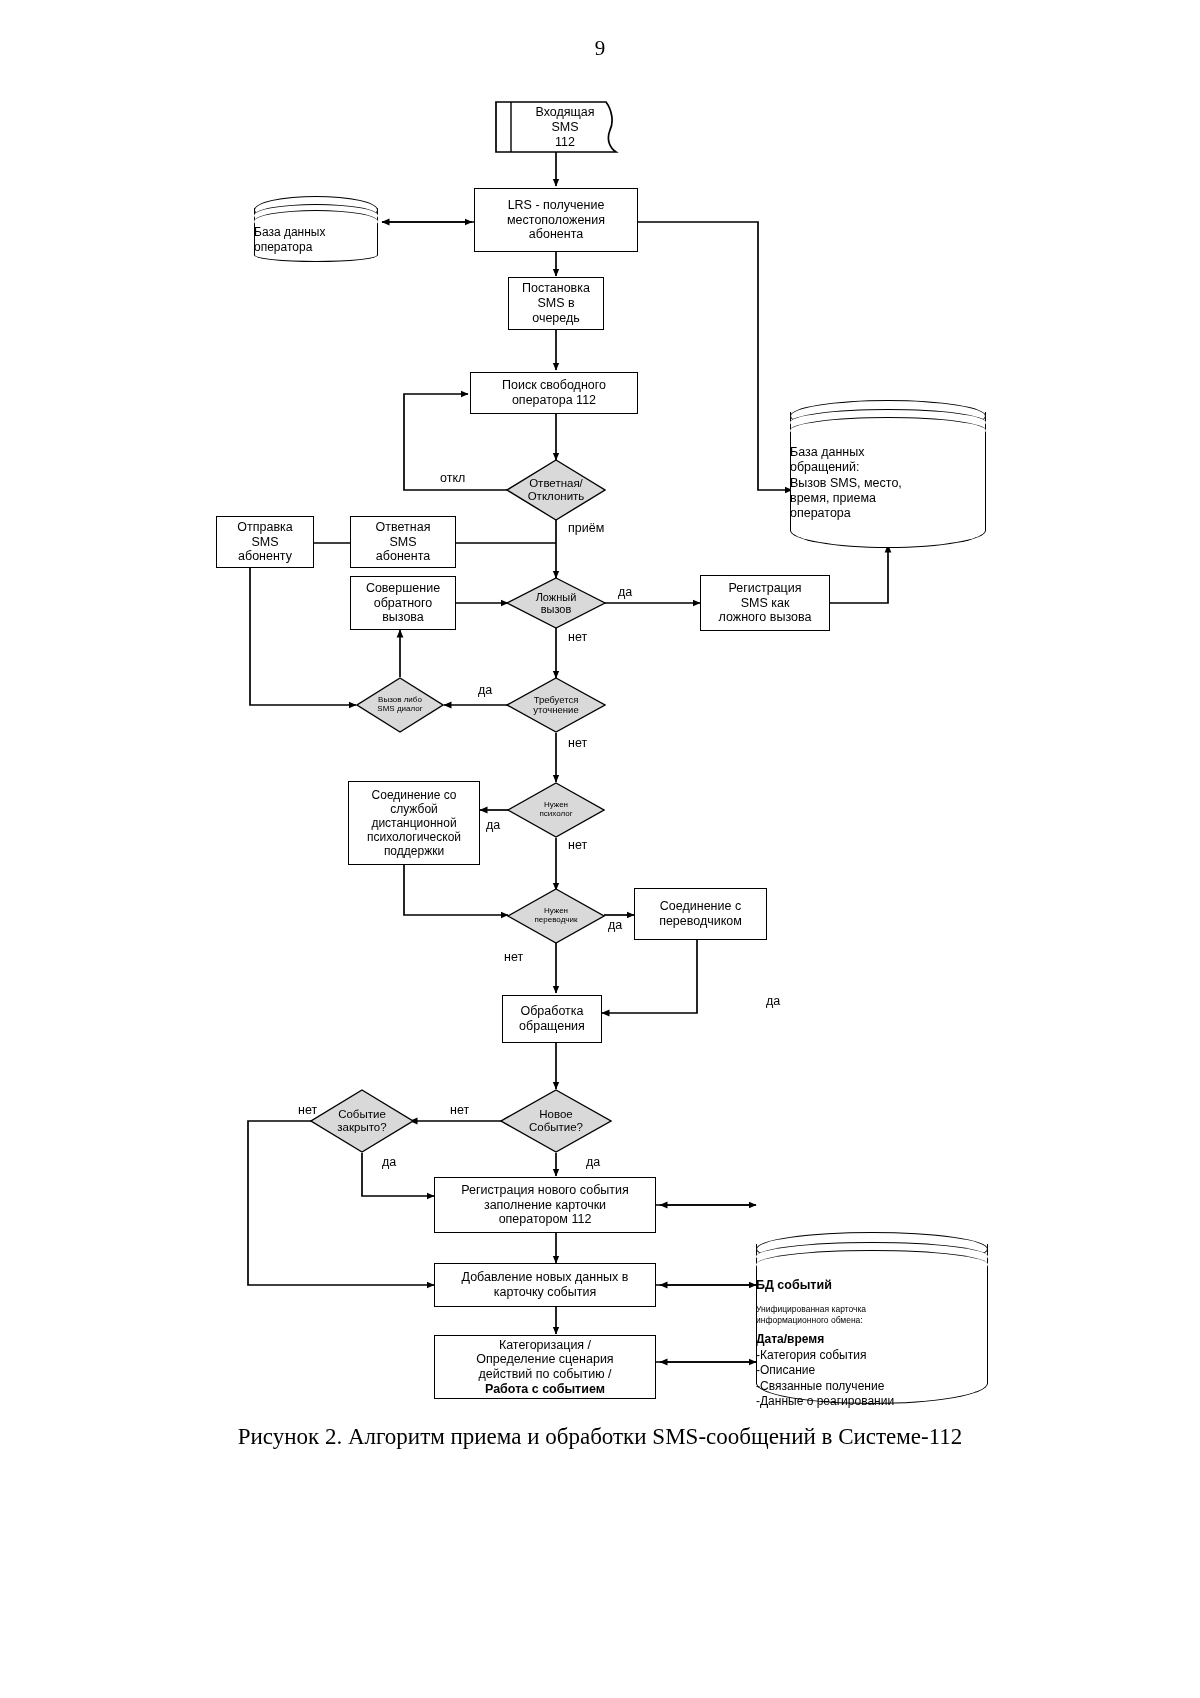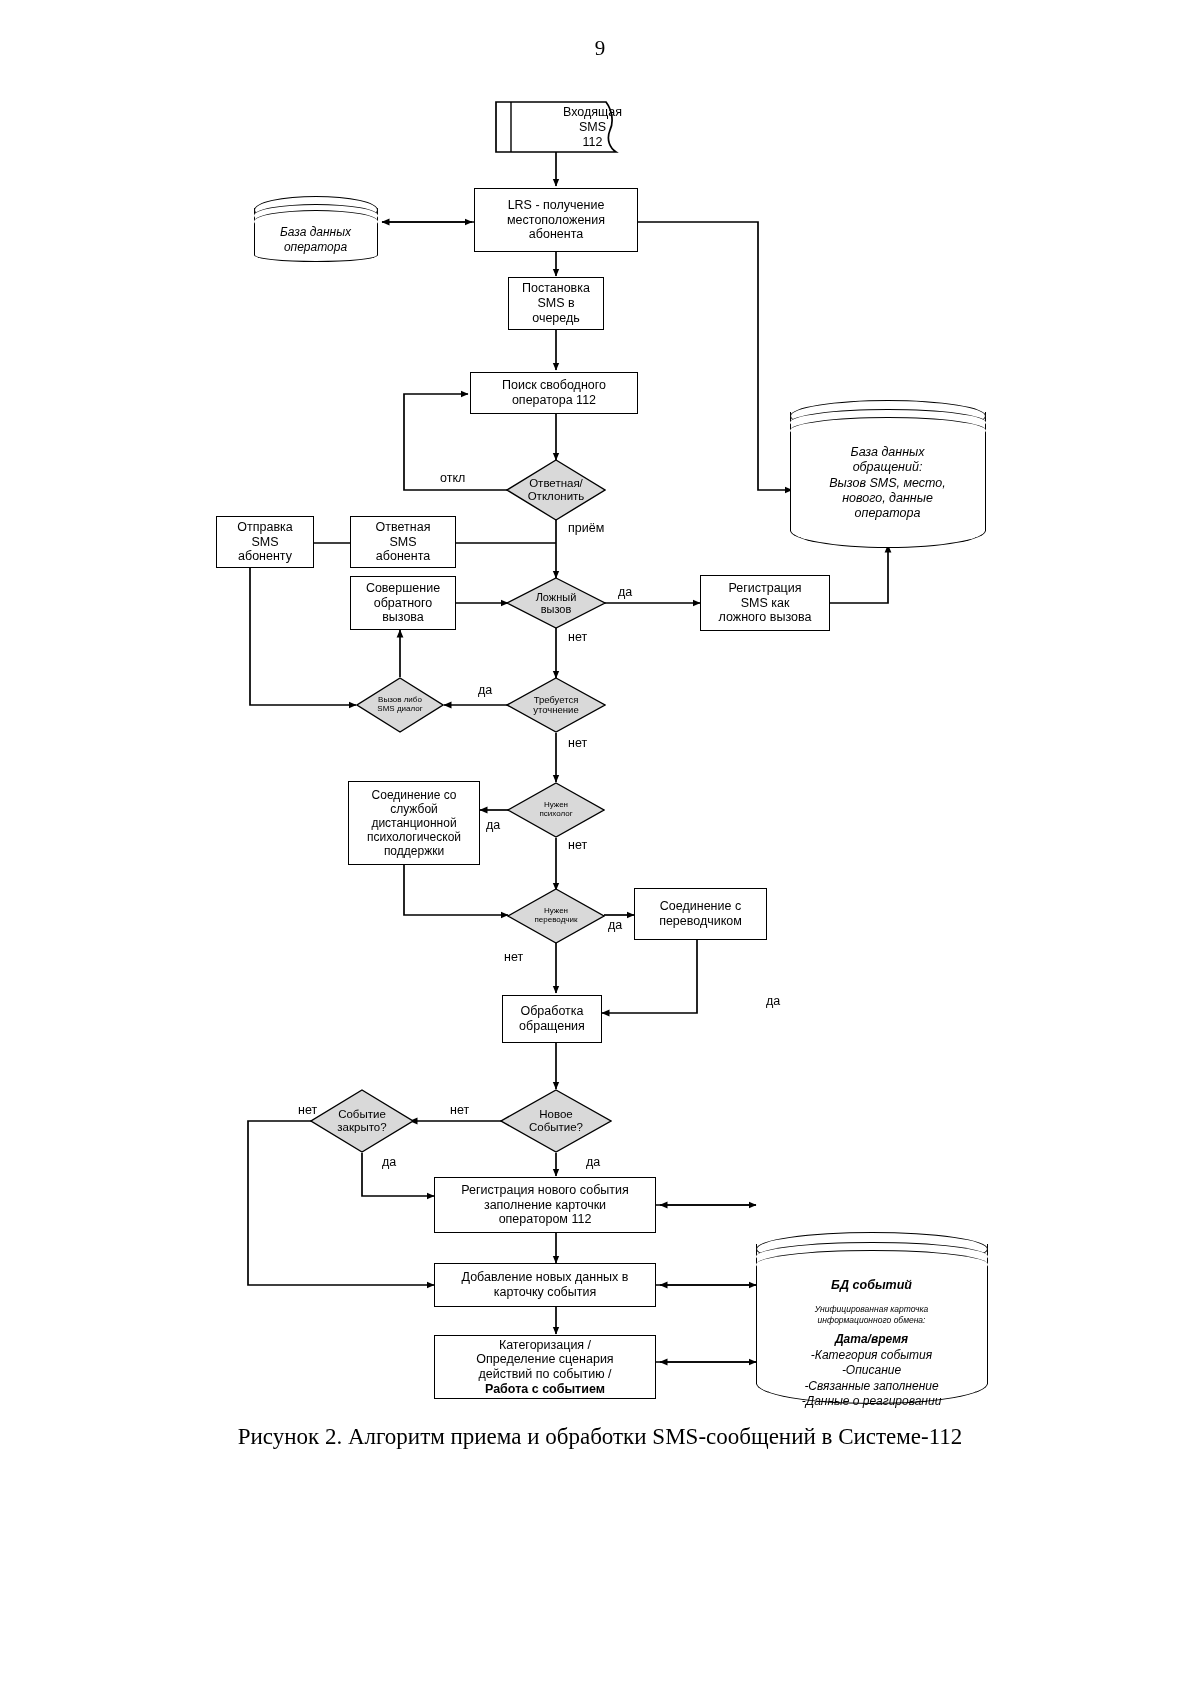--- a/index.html
+++ b/index.html
@@ -5,32 +5,32 @@
   html,body{margin:0;padding:0;background:#fff;}
   body{width:1200px;height:1698px;position:relative;font-family:"Liberation Sans",sans-serif;color:#000;}
   #page{position:absolute;inset:0;overflow:hidden;}
   .pageno{position:absolute;top:36px;left:0;width:1200px;text-align:center;font-family:"Liberation Serif",serif;font-size:21px;}
   .caption{position:absolute;left:0;width:1200px;text-align:center;font-family:"Liberation Serif",serif;font-size:23px;}
 
   
   .node{position:absolute;box-sizing:border-box;display:flex;align-items:center;justify-content:center;text-align:center;}
   .box{border:1.6px solid #000;background:#fff;line-height:1.18;padding:2px 3px;}
   .doc{position:absolute;box-sizing:border-box;}
-  .doc .doctext{position:absolute;inset:0;display:flex;align-items:center;justify-content:flex-end;text-align:center;line-height:1.2;}
+  .doc .doctext{position:absolute;inset:0;display:flex;align-items:center;justify-content:center;text-align:center;line-height:1.2;}
 
   
   .dia{position:absolute;}
   .dia .dshape{position:absolute;inset:0;}
   .dia .dtext{position:absolute;inset:0;display:flex;align-items:center;justify-content:center;text-align:center;line-height:1.1;z-index:2;}
 
   
   .db{position:absolute;box-sizing:border-box;}
   .db .dbbody{position:absolute;left:0;right:0;top:12px;bottom:0;border-left:1.7px solid #000;border-right:1.7px solid #000;border-bottom:1.7px solid #000;border-radius:0 0 50% 50%/0 0 13% 13%;background:#fff;}
   .db .ell{position:absolute;left:0;right:0;height:26px;border:1.7px solid #000;border-radius:50%;background:#fff;}
-  .db .dbtext{position:absolute;left:0;right:1px;text-align:center;line-height:1.22;z-index:3;font-style:italic;}
+  .db .dbtext{position:absolute;left:0;right:1px;line-height:1.22;z-index:3;}
 
   svg.wires{position:absolute;left:0;top:0;width:1200px;height:1698px;overflow:visible;}
   .lbl{position:absolute;font-size:12.5px;font-family:"Liberation Sans",sans-serif;white-space:nowrap;}
   .bold{font-weight:bold;}
 </style>
 </head>
 <body>
 
 <div id="page">
 
@@ -182,21 +182,21 @@
 
   <div class="db" style="left:790px;top:400px;width:196px;height:148px;">
     <div class="dbbody"></div>
     <div class="ell" style="top:0;height:30px;"></div>
     <div class="ell" style="top:9px;height:26px;border:none;border-top:1.7px solid #000;border-radius:50%;"></div>
     <div class="ell" style="top:17px;height:26px;border:none;border-top:1.7px solid #000;border-radius:50%;"></div>
     <div class="dbtext" style="top:45px;font-size:12.5px;">
       <div>База данных</div>
       <div>обращений:</div>
       <div>Вызов SMS, место,</div>
-      <div>нового, данные</div>
+      <div>время, приема</div>
       <div>оператора</div>
     </div>
   </div>
 
   <div class="node box" style="left:216px;top:516px;width:98px;height:52px;font-size:12.5px;">
     <div>
       <div>Отправка</div>
       <div>SMS</div>
       <div>абоненту</div>
     </div>
@@ -380,20 +380,20 @@
       <div>БД событий</div>
     </div>
     <div class="dbtext" style="top:72px;font-size:8.5px;line-height:1.35;">
       <div>Унифицированная карточка</div>
       <div>информационного обмена:</div>
     </div>
     <div class="dbtext" style="top:100px;font-size:12px;line-height:1.3;">
       <div class="bold">Дата/время</div>
       <div>-Категория события</div>
       <div>-Описание</div>
-      <div>-Связанные заполнение</div>
+      <div>-Связанные получение</div>
       <div>-Данные о реагировании</div>
     </div>
   </div>
 
   <div class="caption" style="top:1424px;">Рисунок 2. Алгоритм приема и обработки SMS-сообщений в Системе-112</div>
 
 </div>
 
 </body></html>

